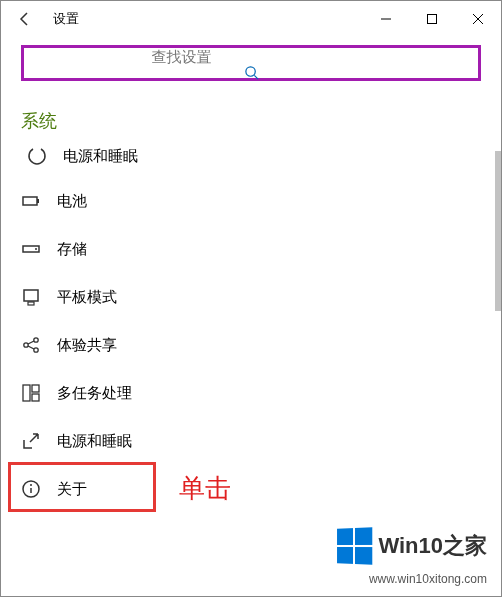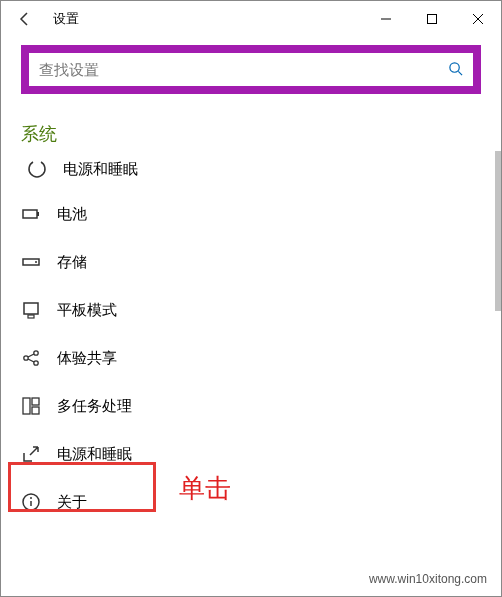--- a/index.html
+++ b/index.html
@@ -43,25 +43,26 @@
       align-items: center;
       justify-content: center;
       cursor: pointer;
     }
     .win-btn svg { display: block; }
     .search-wrap {
       padding: 8px 20px 0 20px;
     }
     .search-box {
       width: 100%;
-      height: 49px;
-      border: 8px solid #a21caf;
+      height: 36px;
+      border: 3px solid #a21caf;
       display: flex;
       align-items: center;
       padding: 0 10px;
+      flex-direction: column;
     }
     .search-input {
       flex: 1;
       border: none;
       outline: none;
       font-size: 15px;
       color: #666;
       font-family: inherit;
     }
     .search-input::placeholder { color: #777; }
@@ -279,14 +280,23 @@
   </div>
 
 </div>
 
 <div class="red-highlight" style="left:7px; top:461px; width:148px; height:50px;"></div>
 <div class="annotation" style="left:178px; top:470px;">单击</div>
 
 <div class="scrollbar-thumb"></div>
 
 <div class="logo-area">
+  <div class="logo-row">
+    <div class="logo-win">
+      <div></div>
+        <div></div>
+        <div></div>
+        <div></div>
+    </div>
+    <div class="logo-text">Win10之家</div>
+  </div>
   <div class="logo-url">www.win10xitong.com</div>
 </div>
 
 </body></html>

